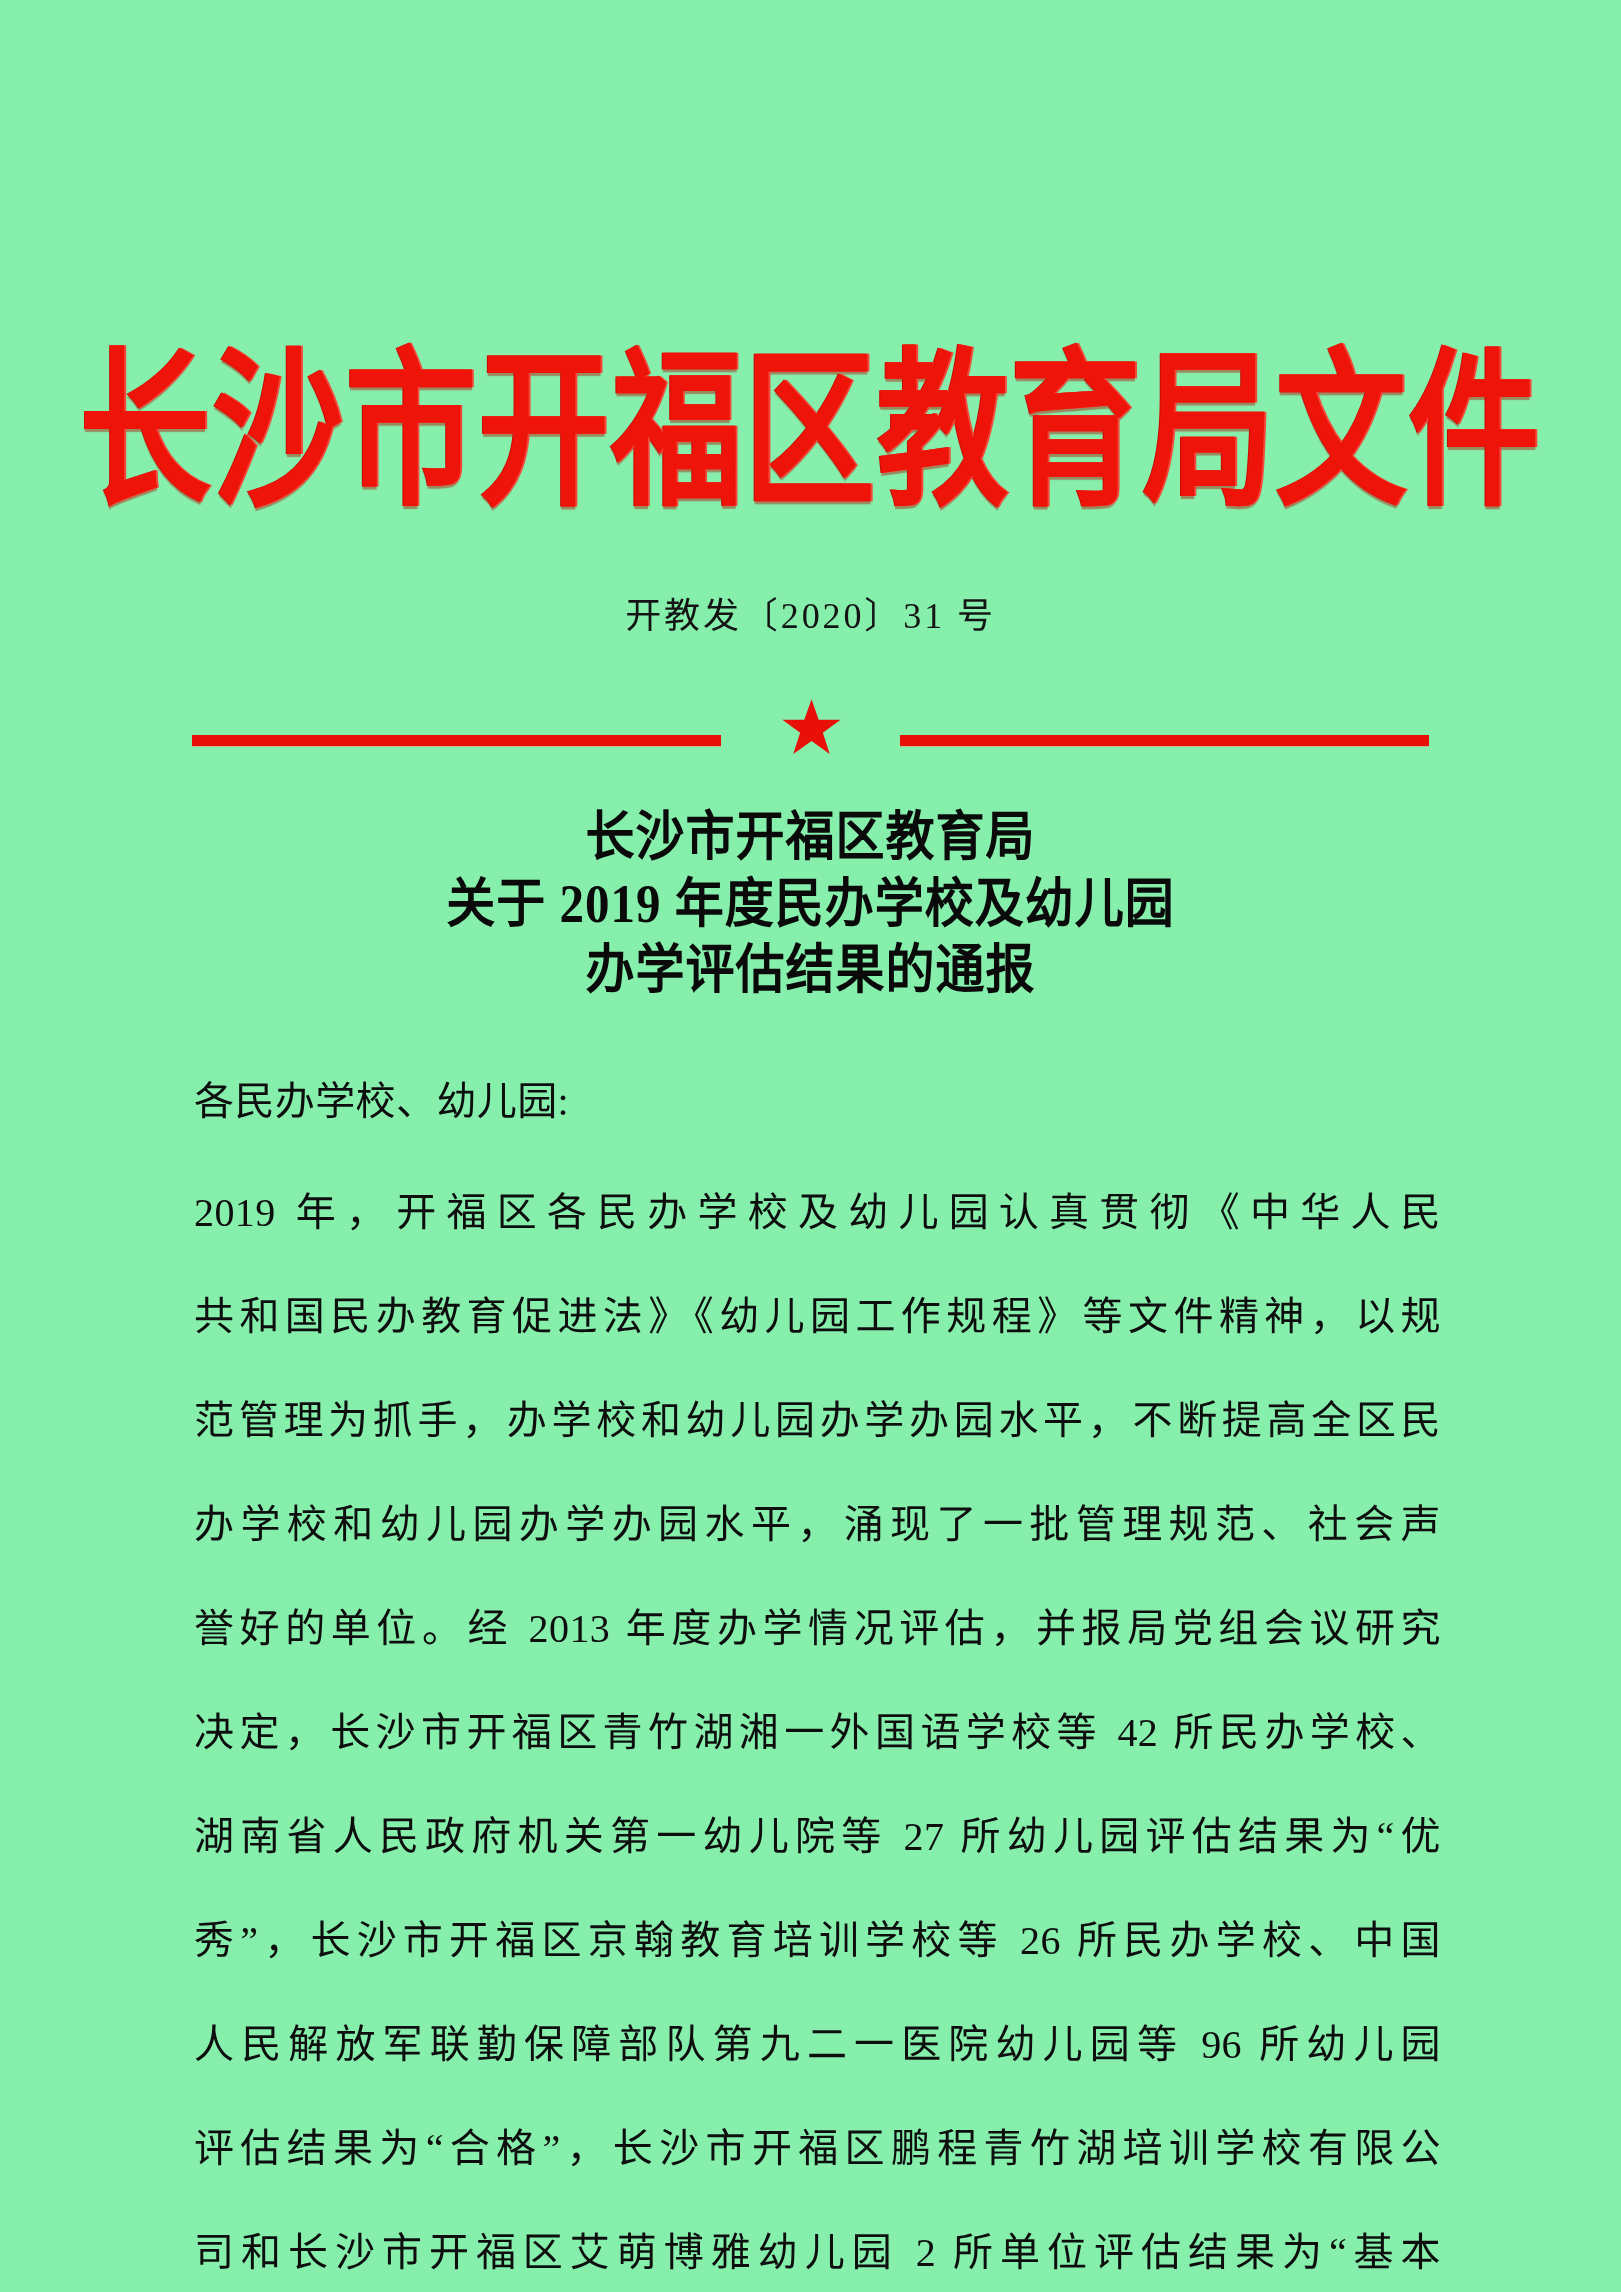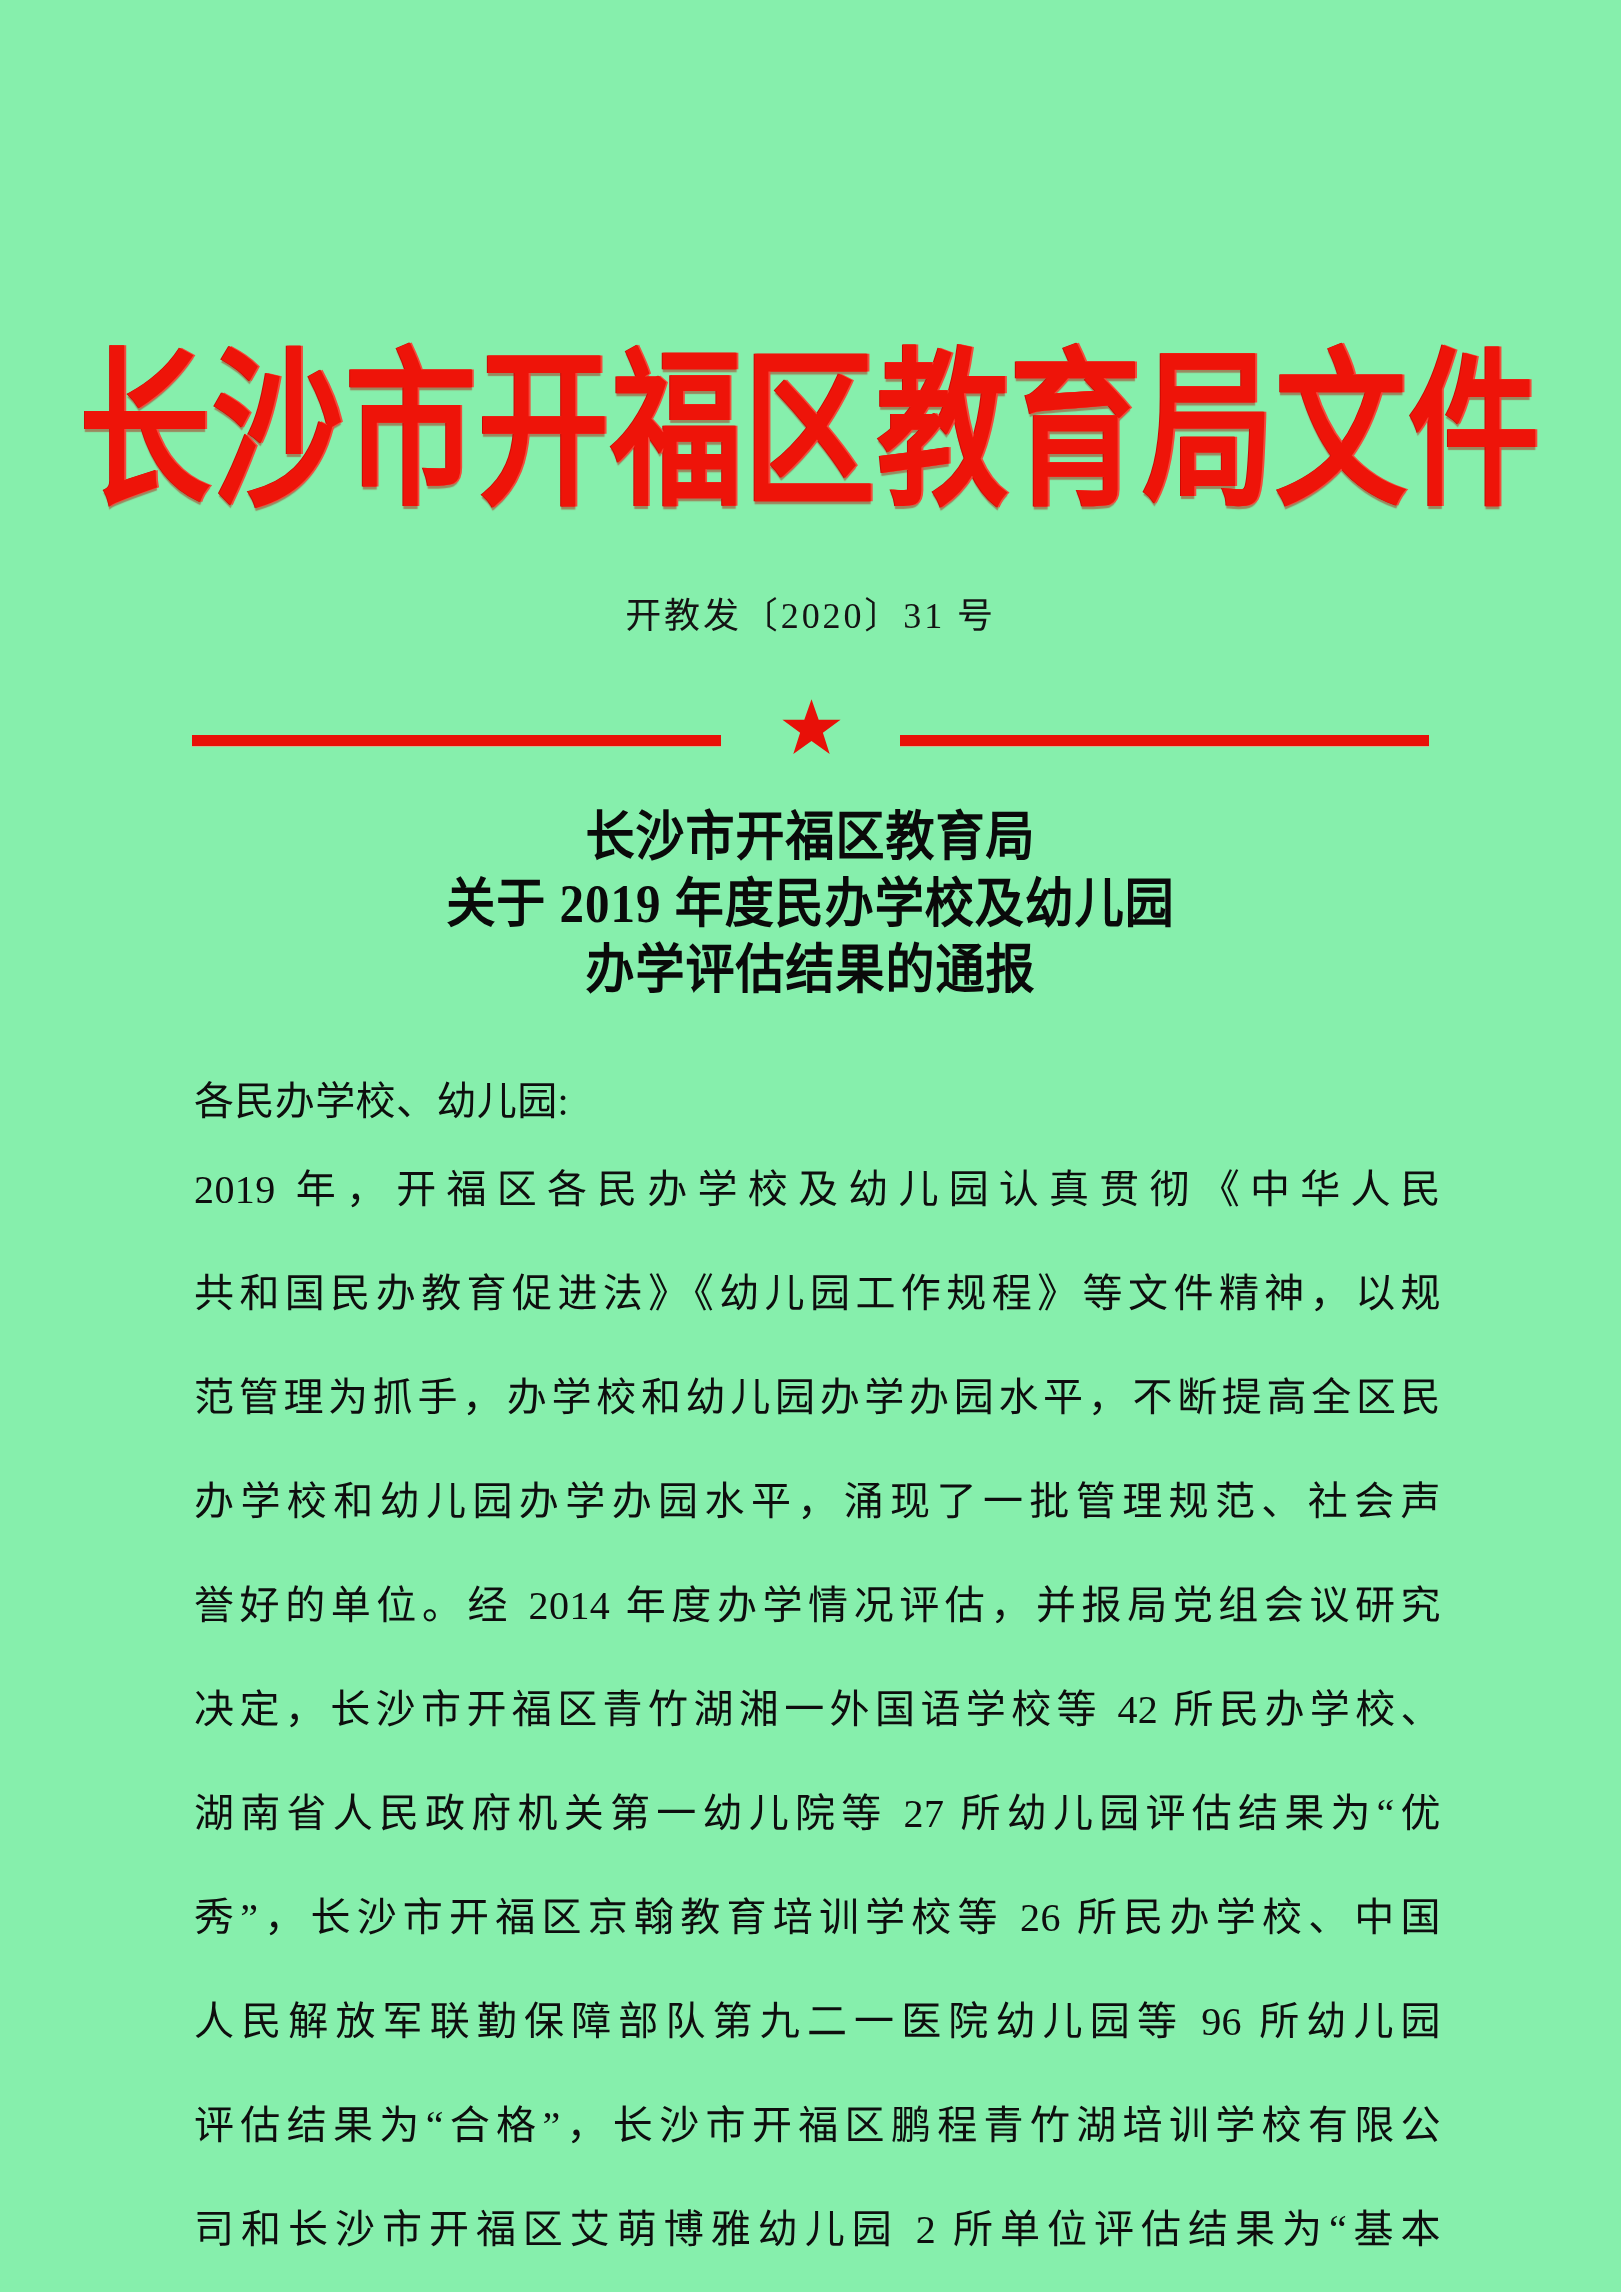--- a/index.html
+++ b/index.html
@@ -124,21 +124,21 @@
   .body-line {
     font-family: "Liberation Serif", "DejaVu Serif", serif;
     font-size: 40px;
     line-height: 51px;
     color: #0e0e0e;
     letter-spacing: 0.4px;
     white-space: nowrap;
   }
 
   .salutation {
-    margin-bottom: 11px;
+    margin-bottom: 34px;
   }
 
   .body-lines {
     display: block;
   }
 
   .body-line {
     height: 104px;
     line-height: 104px;
     text-align: justify;
@@ -180,21 +180,21 @@
 
   <div class="body-block">
 
     <div class="salutation">各民办学校、幼儿园:</div>
 
     <div class="body-lines">
       <div class="body-line"><span>    2019 年，开福区各民办学校及幼儿园认真贯彻《中华人民</span></div>
       <div class="body-line"><span>共和国民办教育促进法》《幼儿园工作规程》等文件精神，以规</span></div>
       <div class="body-line"><span>范管理为抓手，办学校和幼儿园办学办园水平，不断提高全区民</span></div>
       <div class="body-line"><span>办学校和幼儿园办学办园水平，涌现了一批管理规范、社会声</span></div>
-      <div class="body-line"><span>誉好的单位。经 2014 年度办学情况评估，并报局党组会议研究</span></div>
+      <div class="body-line"><span>誉好的单位。经 2013 年度办学情况评估，并报局党组会议研究</span></div>
       <div class="body-line"><span>决定，长沙市开福区青竹湖湘一外国语学校等 42 所民办学校、</span></div>
       <div class="body-line"><span>湖南省人民政府机关第一幼儿院等 27 所幼儿园评估结果为“优</span></div>
       <div class="body-line"><span>秀”，长沙市开福区京翰教育培训学校等 26 所民办学校、中国</span></div>
       <div class="body-line"><span>人民解放军联勤保障部队第九二一医院幼儿园等 96 所幼儿园</span></div>
       <div class="body-line"><span>评估结果为“合格”，长沙市开福区鹏程青竹湖培训学校有限公</span></div>
       <div class="body-line"><span>司和长沙市开福区艾萌博雅幼儿园 2 所单位评估结果为“基本</span></div>
 
     </div>
 
   </div>

